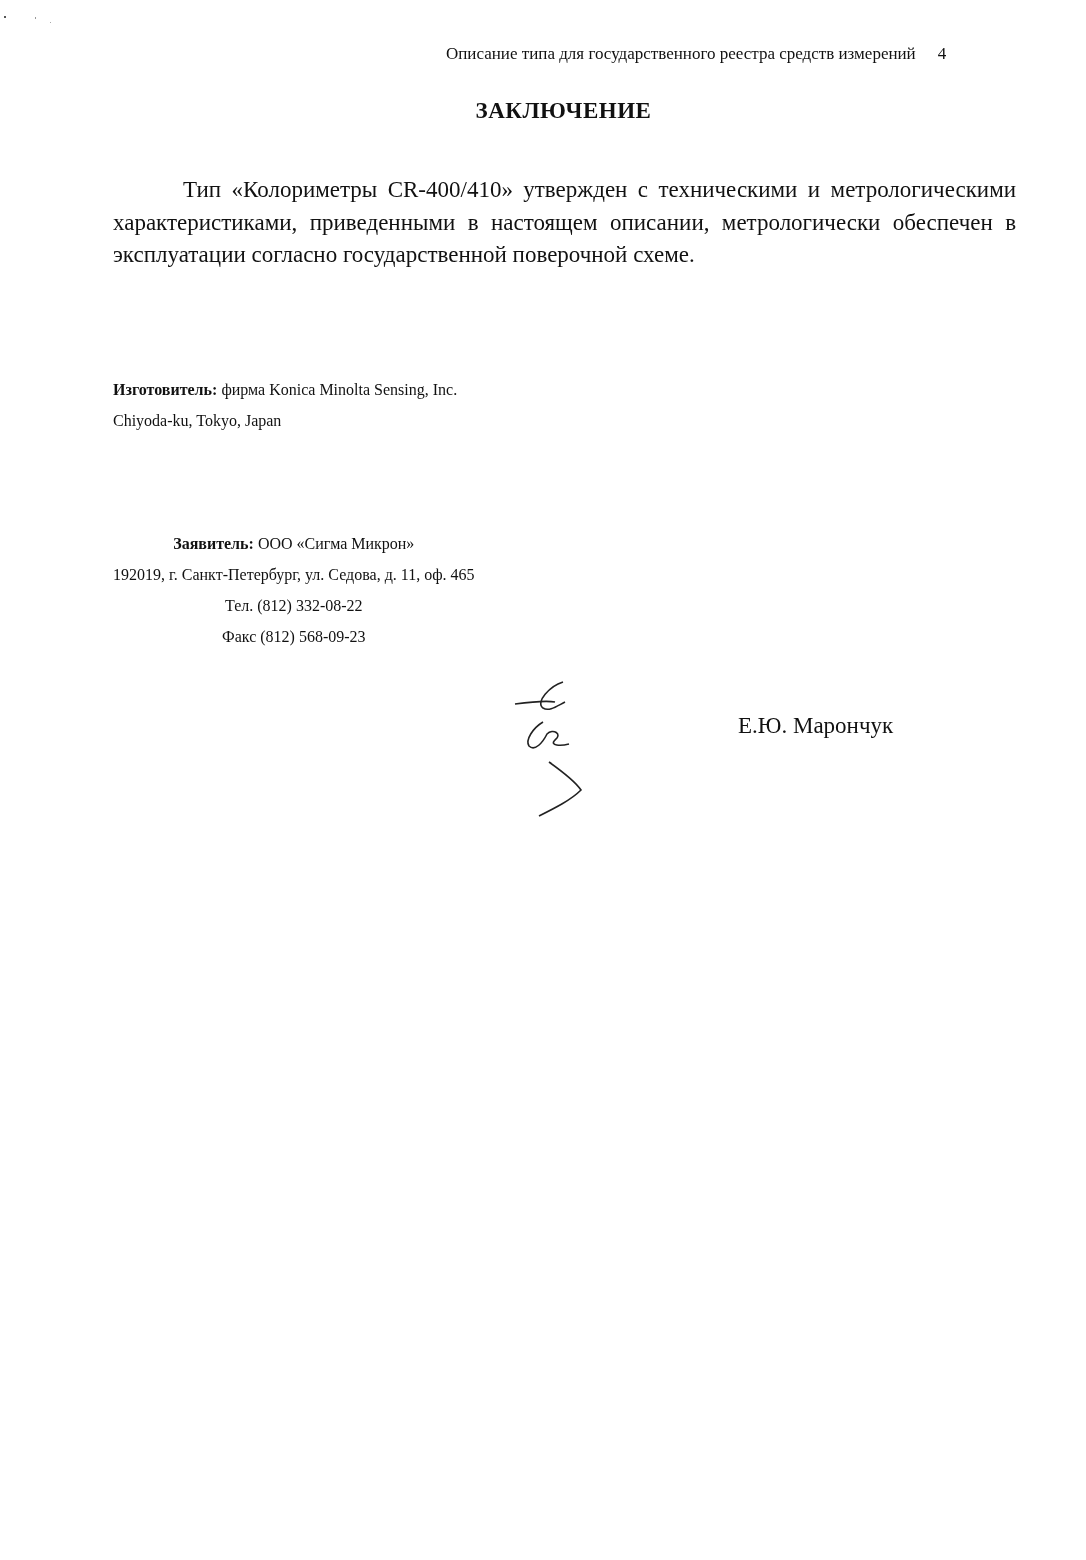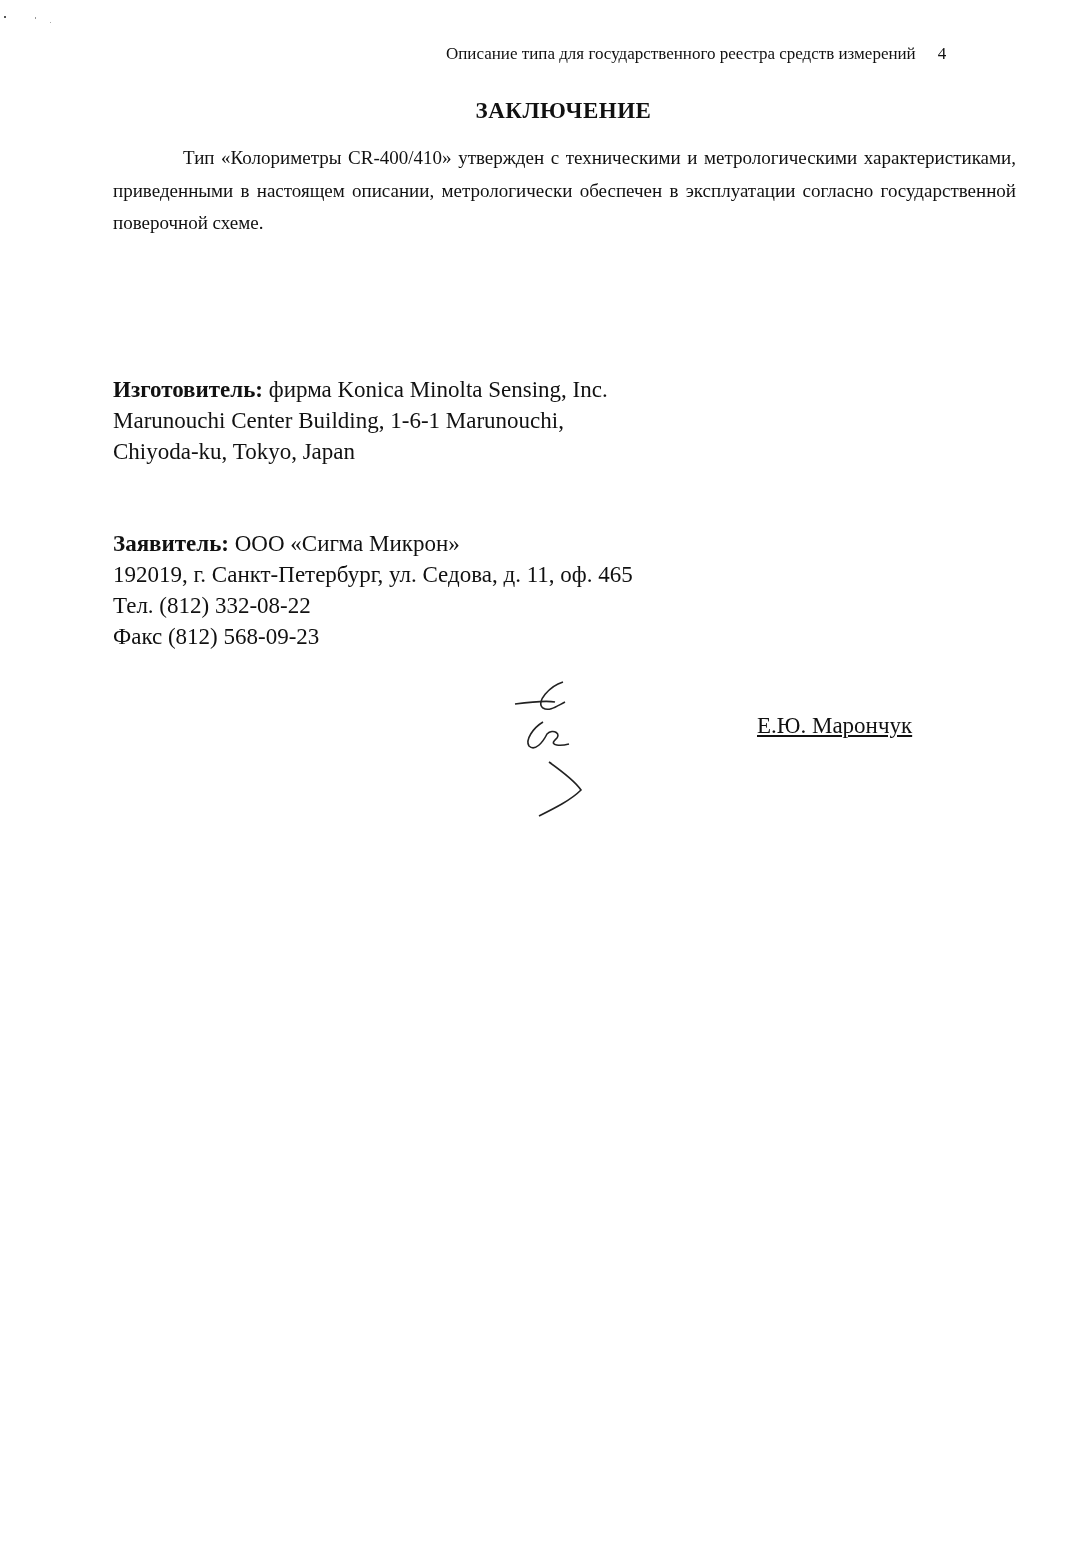--- a/index.html
+++ b/index.html
@@ -2,28 +2,28 @@
 <html><head>
 <meta charset="utf-8">
 <style>
   html, body { margin: 0; padding: 0; background: #ffffff; }
   body { width: 1086px; height: 1560px; position: relative; overflow: hidden;
          font-family: "Liberation Serif", "DejaVu Serif", serif; color: #111; }
   .page { position: absolute; left: 0; top: 0; width: 964px; height: 1560px; }
   .header { position: absolute; top: 44px; left: 446px; font-size: 17px; white-space: nowrap; }
   .header .num { margin-left: 22px; }
   .title { position: absolute; top: 98px; left: 0; width: 1127px; text-align: center; font-weight: bold; font-size: 23px; letter-spacing: 0.5px; }
-  .para { position: absolute; top: 142px; left: 113px; width: 903px; font-size: 19px; line-height: 32.5px; text-align: justify; }
+  .para { position: absolute; top: 174px; left: 113px; width: 903px; font-size: 23px; line-height: 32.5px; text-align: justify; }
   .para .indent { display: inline-block; width: 70px; }
-  .block { position: absolute; left: 113px; font-size: 23px; line-height: 31px; white-space: nowrap; }
+  .block { position: absolute; left: 113px; font-size: 16px; line-height: 31px; white-space: nowrap; }
   .block b { font-weight: bold; }
   .mfr { top: 374px; }
-  .app { top: 528px; }
+  .app { top: 528px; text-align: center; }
   .sign-left { position: absolute; top: 682px; left: 113px; font-size: 23px; line-height: 31px; }
-  .sign-name { position: absolute; top: 713px; left: 757px; font-size: 23px; text-decoration: underline; }
+  .sign-name { position: absolute; top: 713px; left: 738px; font-size: 23px; }
   .signature { position: absolute; left: 505px; top: 672px; }
   .specks { position: absolute; left: 0; top: 0; }
 </style>
 </head>
 <body>
 
 <div class="page">
 
   <svg class="specks" width="60" height="30">
     <rect x="4" y="16" width="2" height="2" fill="#555"></rect>
@@ -34,21 +34,20 @@
   <div class="header">
     <span>Описание типа для государственного реестра средств измерений</span><span class="num">4</span>
   </div>
 
   <div class="title">ЗАКЛЮЧЕНИЕ</div>
 
   <div class="para"><span class="indent"></span><span>Тип «Колориметры CR-400/410» утвержден с техническими и метрологическими характеристиками, приведенными в настоящем описании, метрологически обеспечен в эксплуатации согласно государственной поверочной схеме.</span></div>
 
   <div class="block mfr">
     <div><b>Изготовитель:</b><span> фирма Konica Minolta Sensing, Inc.</span></div>
-    <div>Marunouchi Center Building, 1-6-1 Marunouchi,</div>
     <div>Chiyoda-ku, Tokyo, Japan</div>
   </div>
 
   <div class="block app">
     <div><b>Заявитель:</b><span> ООО «Сигма Микрон»</span></div>
     <div>192019, г. Санкт-Петербург, ул. Седова, д. 11, оф. 465</div>
     <div>Тел. (812) 332-08-22</div>
     <div>Факс (812) 568-09-23</div>
   </div>
 

